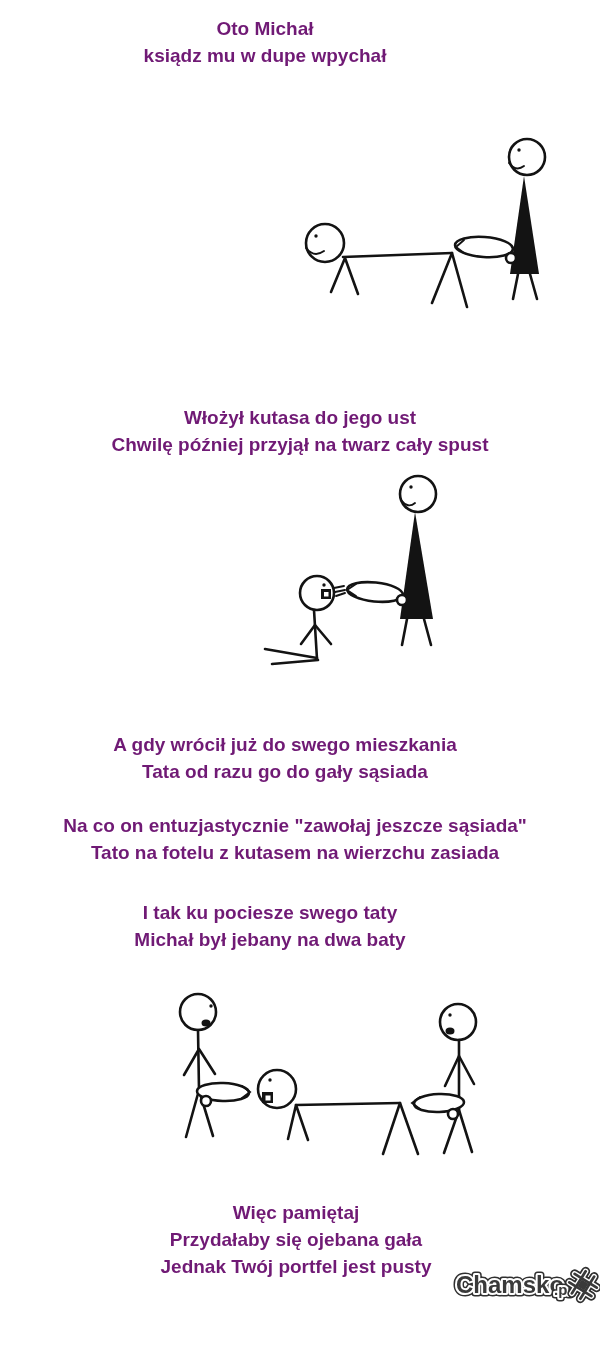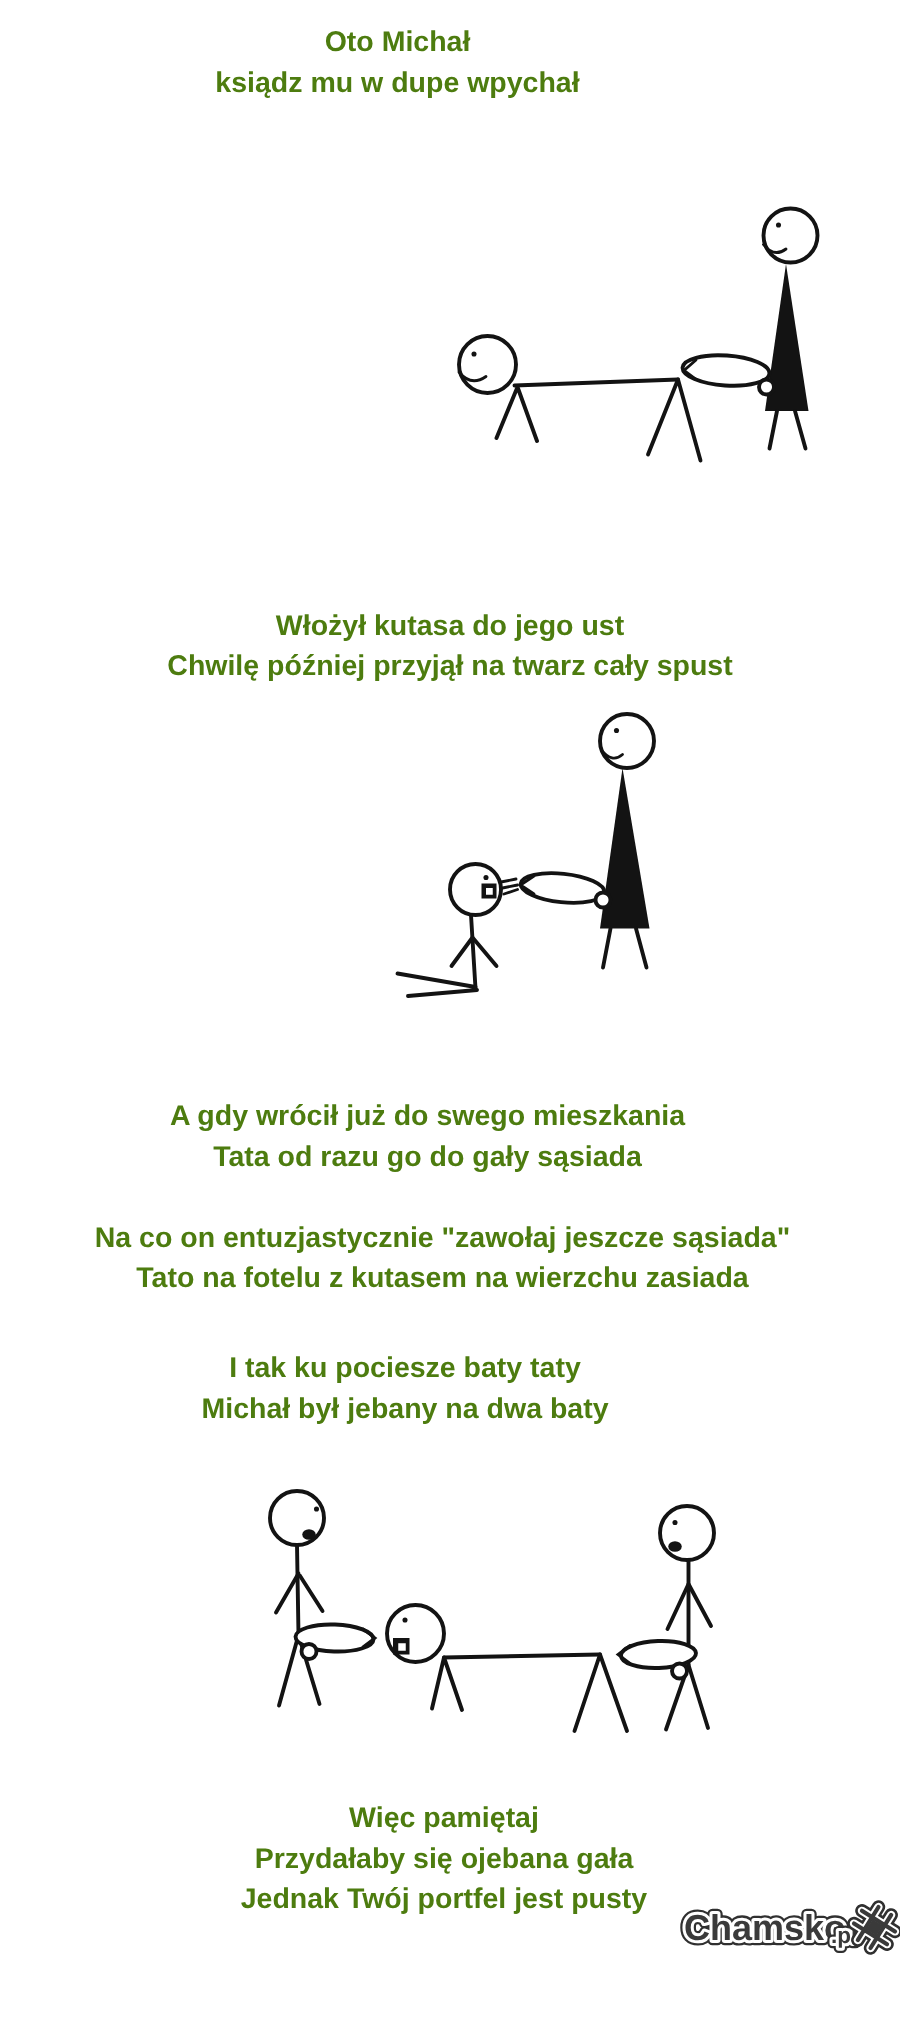--- a/index.html
+++ b/index.html
@@ -3,21 +3,21 @@
 <meta charset="utf-8">
 <style>
   html,body{margin:0;padding:0;background:#ffffff;}
   .page{
     position:relative;
     width:600px;height:1355px;
     background:#ffffff;
     overflow:hidden;
     font-family:"Liberation Sans",sans-serif;
     font-weight:700;
-    color:#4d7c0f;
+    color:#701a75;
   }
   .verse{
     position:absolute;
     text-align:center;
     font-size:19px;
     line-height:27px;
     letter-spacing:0px;
     white-space:nowrap;
   }
   .v1{top:15px;left:0;right:70px;}
@@ -64,21 +64,21 @@
     <div class="line">A gdy wrócił już do swego mieszkania</div>
     <div class="line">Tata od razu go do gały sąsiada</div>
   </section>
 
   <section class="verse v4">
     <div class="line">Na co on entuzjastycznie "zawołaj jeszcze sąsiada"</div>
     <div class="line">Tato na fotelu z kutasem na wierzchu zasiada</div>
   </section>
 
   <section class="verse v5">
-    <div class="line">I tak ku pociesze baty taty</div>
+    <div class="line">I tak ku pociesze swego taty</div>
     <div class="line">Michał był jebany na dwa baty</div>
   </section>
 
   <section class="verse v6">
     <div class="line">Więc pamiętaj</div>
     <div class="line">Przydałaby się ojebana gała</div>
     <div class="line">Jednak Twój portfel jest pusty</div>
   </section>
 
   <svg class="fig fig1" viewBox="285 122 315 195" aria-hidden="true">

